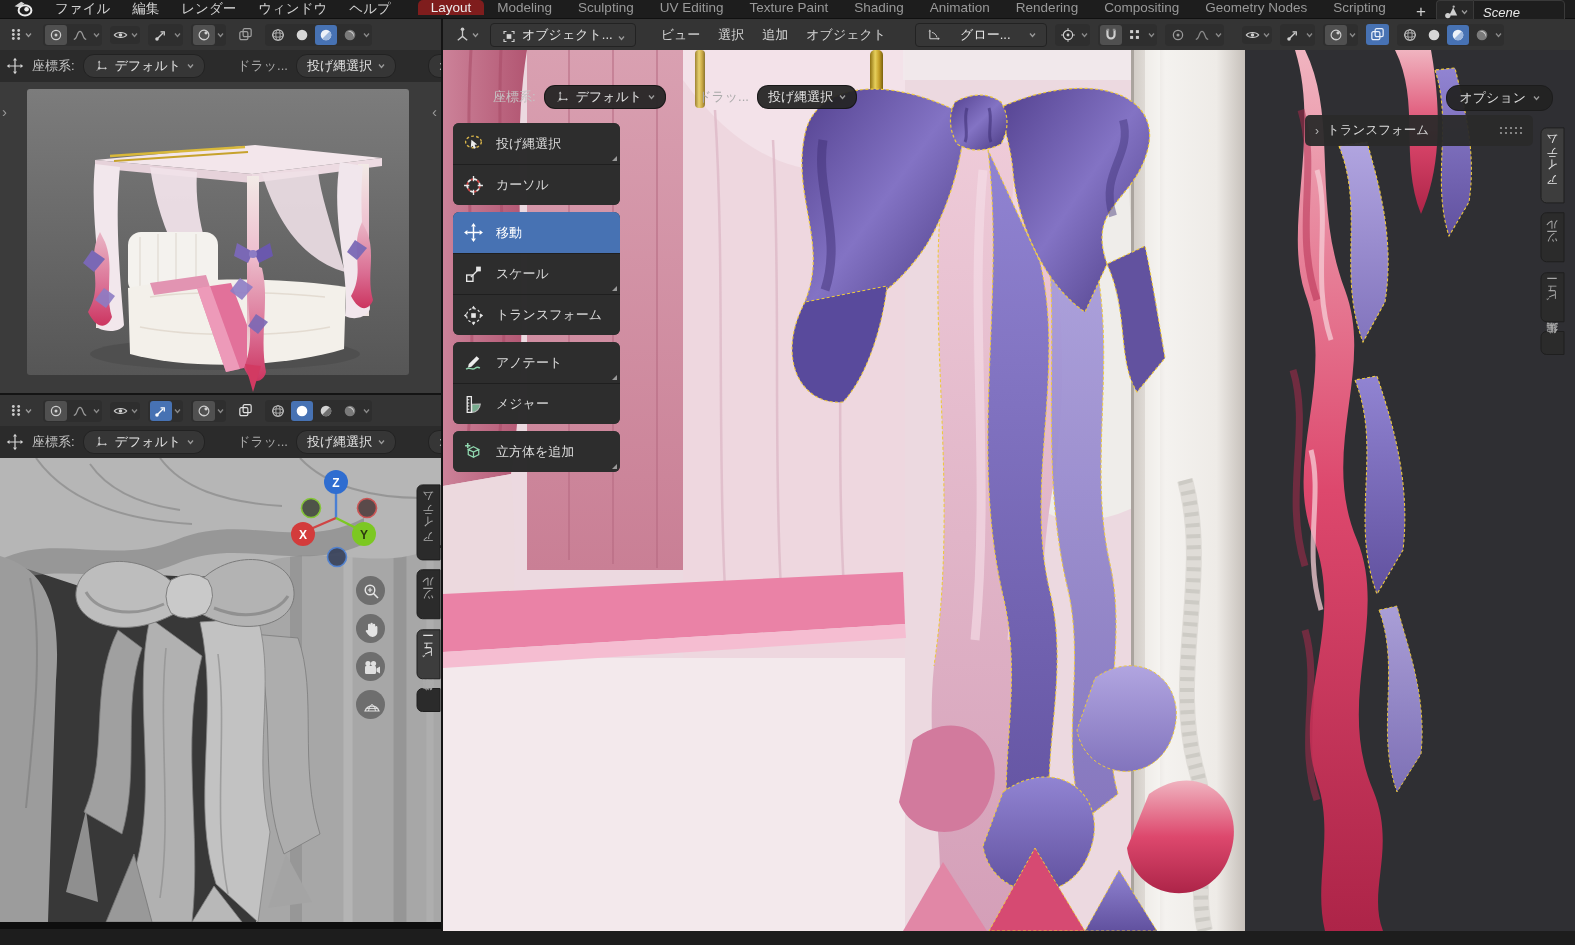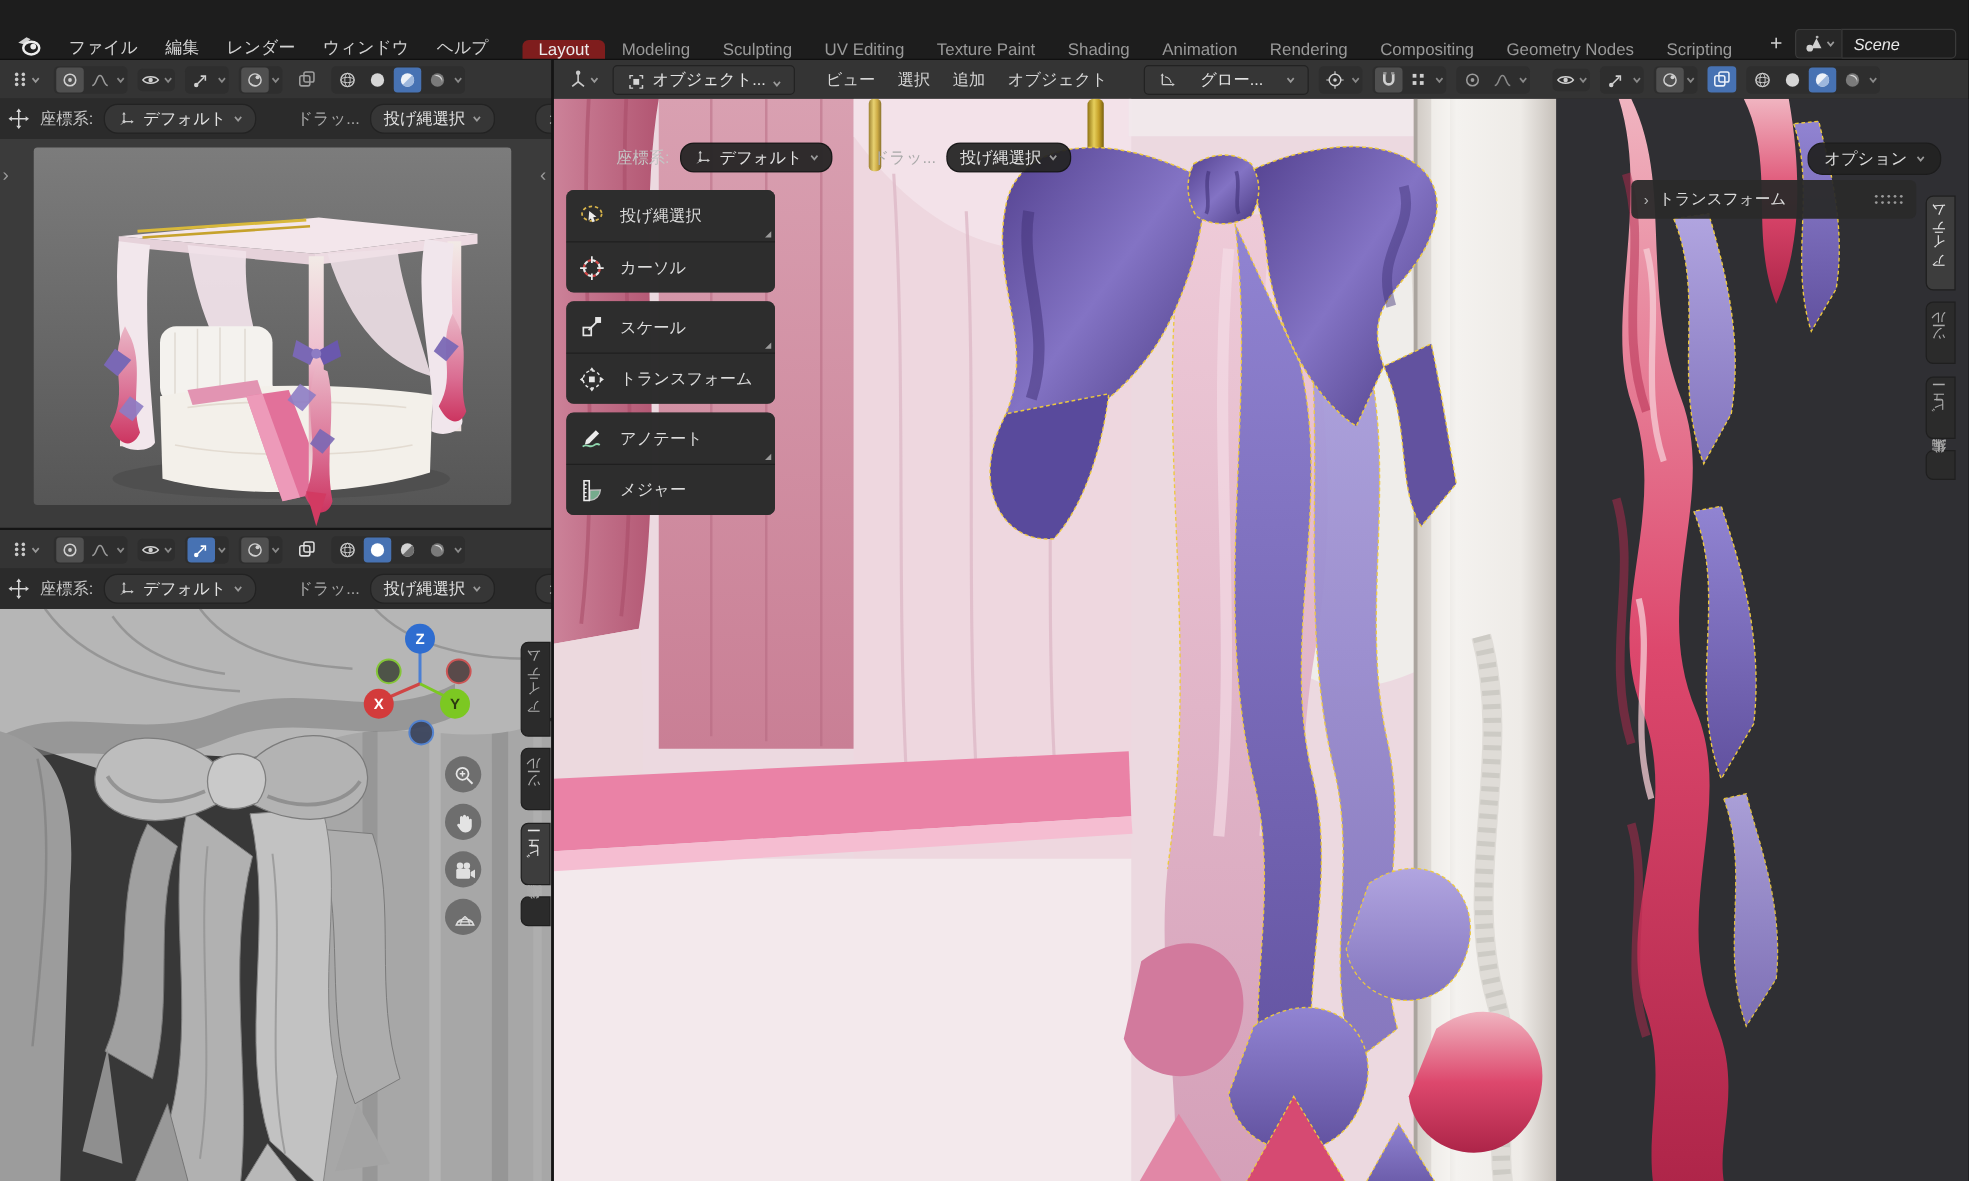--- a/index.html
+++ b/index.html
@@ -1,21 +1,21 @@
 <!DOCTYPE html>
 <html><head>
 <meta charset="utf-8">
 <style>
   * { margin:0; padding:0; box-sizing:border-box; }
   html,body { background:#000; }
   #app{ width:1575px; height:945px; position:relative; background:#1d1d1d;
         font-family:"Liberation Sans","DejaVu Sans",sans-serif; color:#d9d9d9;
         overflow:hidden; font-size:13px; user-select:none;}
   
-  .topbar{ height:48px; display:flex; align-items:flex-end; background:#1d1d1d; border-bottom:1px solid #101010;}
+  .topbar{ height:19px; display:flex; align-items:flex-start; background:#1d1d1d; border-bottom:1px solid #101010;}
   .logo{ display:flex; align-items:center; padding:0 10px 0 12px;}
   .menu{ display:flex; align-items:center; padding:0 11px; color:#d2d2d2; font-size:13.5px; border-radius:4px;}
   .wtabs{ display:flex; align-items:stretch; margin-left:16px;}
   .wtab{ display:flex; align-items:center; padding:0 13px; color:#999; font-size:13.5px; border-radius:5px 5px 0 0;}
   .wtab.active{ background:#7f1d1d; color:#ececec;}
   .tb-right{ margin-left:auto; display:flex; align-items:center; gap:6px; padding-right:10px;}
   .addws{ color:#cfcfcf; font-size:17px; padding:0 4px;}
   .scenewidget{ display:flex; align-items:stretch; height:24px;font-style:italic;}
   .scenebtn{ display:flex; align-items:center; gap:2px; background:#272727; border:1px solid #3a3a3a; border-right:none; border-radius:4px 0 0 4px; padding:0 5px;}
   .scenename{ display:flex; align-items:center; background:#1e1e1e; border:1px solid #3a3a3a; border-radius:0 4px 4px 0; padding:0 9px; min-width:92px; color:#e8e8e8;}
@@ -865,20 +865,27 @@
             <div class="tool">
               <svg width="21" height="21" viewBox="0 0 20 20">
                   <circle cx="10" cy="10" r="6" fill="none" stroke="#d04848" stroke-width="1.7" stroke-dasharray="3.1 3.1"></circle>
                   <circle cx="10" cy="10" r="6" fill="none" stroke="#eaeaea" stroke-width="1.7" stroke-dasharray="3.1 3.1" stroke-dashoffset="3.1"></circle>
                   <path d="M10 1v5M10 14v5M1 10h5M14 10h5" stroke="#eaeaea" stroke-width="1.3"></path>
                 </svg>
               <span class="tlabel">カーソル</span>
             </div>
           </div>
           <div class="tgroup">
+            <div class="tool active">
+              <svg width="21" height="21" viewBox="0 0 20 20">
+                  <path d="M10 4v12M4 10h12" stroke="#fff" stroke-width="1.4"></path>
+                  <path d="M10 1l2.3 3.2H7.7zM10 19l2.3-3.2H7.7zM1 10l3.2-2.3v4.6zM19 10l-3.2-2.3v4.6z" fill="#fff"></path>
+                </svg>
+              <span class="tlabel">移動</span>
+            </div>
             <div class="tool">
               <svg width="21" height="21" viewBox="0 0 20 20">
                   <rect x="3.5" y="10.5" width="6" height="6" fill="none" stroke="#e6e6e6" stroke-width="1.3"></rect>
                   <path d="M7.5 12.5L15 5" stroke="#e6e6e6" stroke-width="1.3"></path>
                   <rect x="12.5" y="2.5" width="4.5" height="4.5" fill="#e6e6e6"></rect>
                 </svg>
               <span class="tlabel">スケール</span>
               <span class="subtri"></span>
             </div>
             <div class="tool">
@@ -901,17 +908,27 @@
             </div>
             <div class="tool">
               <svg width="21" height="21" viewBox="0 0 20 20">
                   <rect x="4" y="2.5" width="4" height="15" fill="none" stroke="#ececec" stroke-width="1.2"></rect>
                   <path d="M4 5.5h2M4 8.5h2M4 11.5h2M4 14.5h2" stroke="#ececec" stroke-width="1"></path>
                   <path d="M8.5 17.5A8.5 8.5 0 0 0 16.5 9.5L8.5 9.7z" fill="#8fd6ae" opacity=".75" stroke="#ececec" stroke-width="1"></path>
                 </svg>
               <span class="tlabel">メジャー</span>
             </div>
           </div>
+          <div class="tgroup">
+            <div class="tool">
+              <svg width="21" height="21" viewBox="0 0 20 20">
+                  <path d="M10 5.5l5 2.5-5 2.5-5-2.5z M5 8v5l5 2.5V10.5 M15 8v5l-5 2.5" fill="none" stroke="#8fd6ae" stroke-width="1.2"></path>
+                  <path d="M4.5 2v5M2 4.5h5" stroke="#8fd6ae" stroke-width="1.5"></path>
+                </svg>
+              <span class="tlabel">立方体を追加</span>
+              <span class="subtri"></span>
+            </div>
+          </div>
         </div>
       </div>
     </div>
   </div>
 </div>
 
 </body></html>

